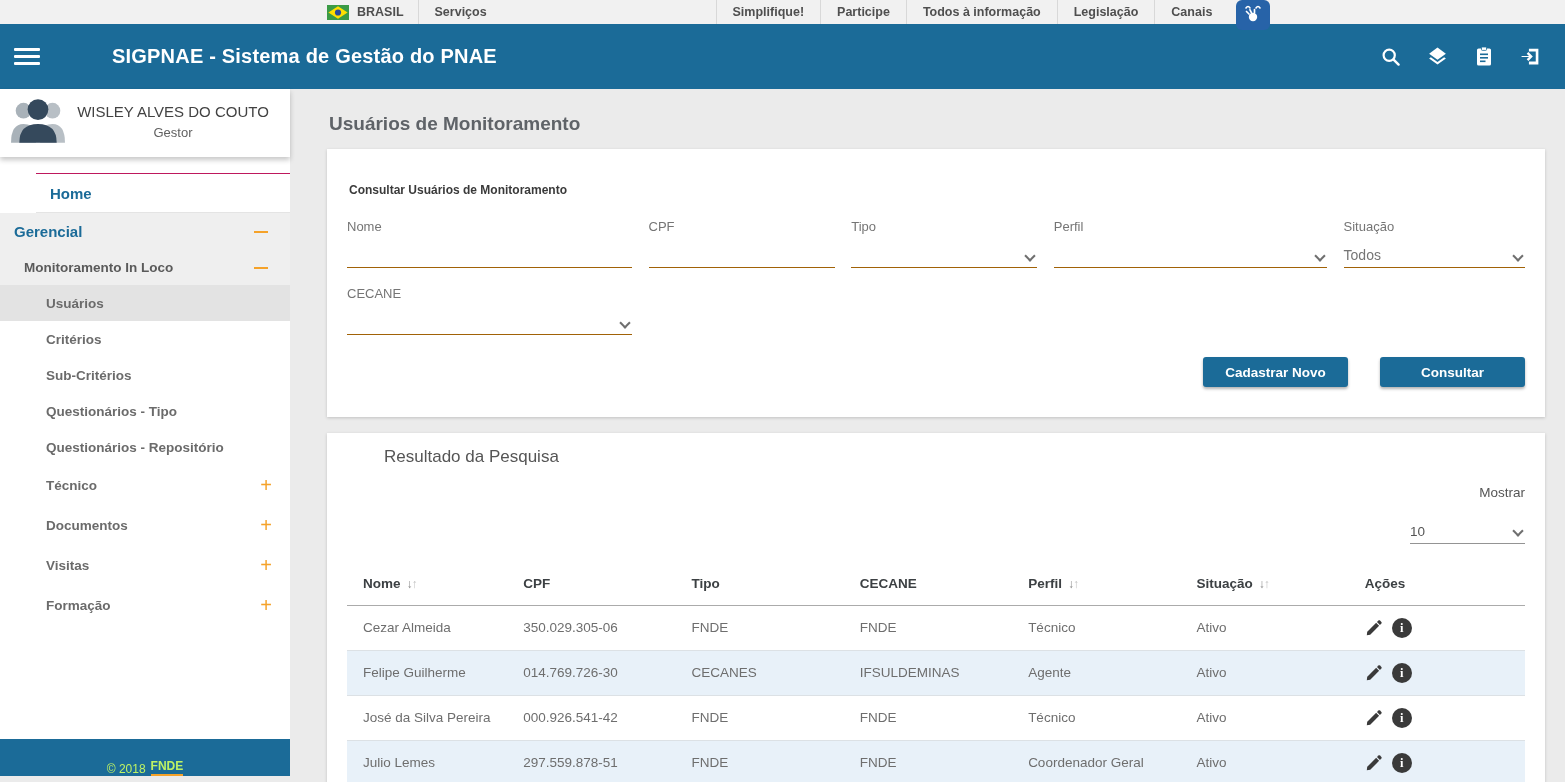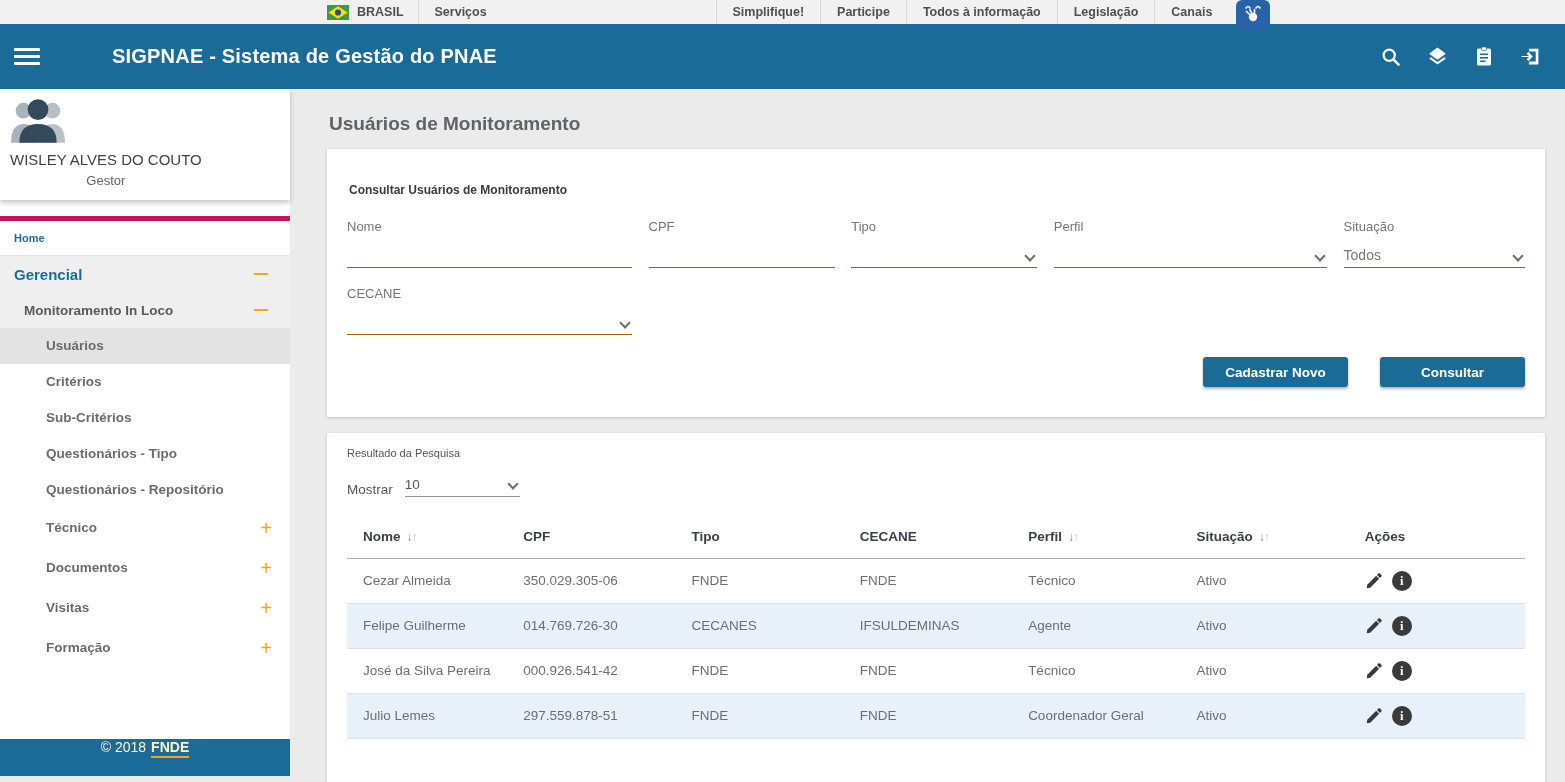--- a/index.html
+++ b/index.html
@@ -25,38 +25,38 @@
   .appbar-icons { margin-left:auto; display:flex; align-items:center; gap:26px; }
   .appbar-icons svg { display:block; cursor:pointer; }
 
   
   .content { display:flex; height:687px; }
   .sidebar { width:290px; background:#fff; position:relative; flex-shrink:0; }
   .main { flex:1; padding:0 20px 0 37px; }
 
   
   .user-card { background:#fff; padding:8px 10px 12px; box-shadow:0 3px 5px rgba(0,0,0,.22); position:relative; z-index:2;
-               display:flex; align-items:flex-start;flex-direction:column; }
+               display:flex; align-items:flex-start; }
   .user-text { flex:1; text-align:center; padding-top:6px; }
   .user-name { font-size:15px; color:#424242; line-height:1.25; }
   .user-role { font-size:13px; color:#616161; margin-top:3px; }
 
   .nav { margin-top:16px; font-weight:bold; }
   .nav-item { display:flex; align-items:center; cursor:pointer; }
-  .nav-home { height:40px; padding:0 14px; font-size:11px; color:var(--primary,#1B6B98);
-              border-top:5px solid #be185d; border-bottom:1px solid #E4E4E4; }
+  .nav-home { height:40px; padding:0 14px; font-size:15px; color:var(--primary,#1B6B98);
+              border-top:1px solid #be185d; border-bottom:1px solid #E4E4E4;margin-left:36px; }
   .nav-l1 { height:37px; padding:0 14px; font-size:15px; color:var(--primary,#1B6B98); background:#EFEFEF; }
   .nav-l2 { height:35px; padding:0 14px 0 24px; font-size:13.5px; color:#5A5A5A; background:#EFEFEF; }
   .nav-l3 { height:36px; padding:0 14px 0 46px; font-size:13.5px; color:#6B6B6B; background:#fff; }
   .nav-l3.selected { background:#E3E3E3; }
   .nav-l3.expandable { height:40px; }
   .minus-icon { margin-left:auto; margin-right:8px; width:14px; height:2px; background:var(--accent,#F5A229); }
   .plus-icon { margin-left:auto; margin-right:4px; color:var(--accent,#F5A229); font-size:20px; font-weight:400; line-height:1; }
   .side-footer { position:absolute; bottom:0; left:0; width:100%; height:37px; background:var(--primary,#1B6B98);
-                 color:#fef9c3; display:flex; align-items:flex-start; justify-content:center; font-size:14px; gap:5px; }
+                 color:#bef264; display:flex; align-items:flex-end; justify-content:center; font-size:12px; gap:5px; }
   .fnde-link { font-weight:bold; border-bottom:2px solid var(--accent,#F5A229); padding-bottom:1px; cursor:pointer; }
 
   
   .page-title { margin:24px 2px 14px; font-size:19px; font-weight:bold; color:#5F6368; }
   .card { background:#fff; box-shadow:0 1px 3px rgba(0,0,0,.18); }
   .card.search { padding:26px 20px 30px; }
   .search-title { font-size:12px; color:#3A3A3A; font-weight:700; margin:8px 0 22px 2px; }
   .form-grid { display:grid; grid-template-columns:24.2% 15.8% 15.8% 23.2% 15.4%; justify-content:space-between; }
   .form-grid.second { margin-top:18px; grid-template-columns:24.2%; justify-content:start; }
   .field label { display:block; font-size:13px; color:#757575; margin-bottom:13px; }
@@ -65,22 +65,22 @@
                  font-family:"Liberation Sans",sans-serif; background:transparent; }
   .selectable { cursor:pointer; }
   .chev { position:absolute; right:3px; bottom:7px; width:8px; height:8px;
           border-right:2px solid #6F6F6F; border-bottom:2px solid #6F6F6F; transform:rotate(45deg); }
   .btn-row { margin-top:22px; display:flex; justify-content:flex-end; gap:32px; }
   .btn { width:145px; height:30px; background:var(--primary,#1B6B98); color:#fff; border:none; border-radius:3px;
          font-size:13.5px; font-weight:bold; font-family:"Liberation Sans",sans-serif; cursor:pointer;
          box-shadow:0 2px 3px rgba(0,0,0,.3); }
 
   .card.results { margin-top:16px; padding:14px 20px 0; height:360px; overflow:hidden; }
-  .results-title { font-size:11px; color:#555; }
-  .mostrar { margin-top:18px; display:flex; align-items:flex-end; gap:12px; font-size:13.5px; color:#555; }
+  .results-title { font-size:17px; color:#555;margin-left:37px; }
+  .mostrar { margin-top:18px; display:flex; align-items:flex-end; gap:24px; font-size:13.5px; color:#555;flex-direction:column; }
   .mostrar .select { position:relative; width:115px; border-bottom:1px solid #949494; padding-bottom:4px; cursor:pointer; }
   .mostrar .chev { bottom:8px; }
 
   table { width:100%; margin-top:20px; border-collapse:collapse; table-layout:fixed; font-size:13.5px; }
   th { text-align:left; font-size:13.5px; color:#3C4043; padding:12px 8px 14px; border-bottom:1px solid #ABABAB; }
   th.sortable { cursor:pointer; }
   th:first-child, td:first-child { padding-left:16px; }
   td { padding:12px 8px; color:#6E6E6E; border-bottom:1px solid #DCE1E5; line-height:1.35; }
   tr.alt td { background:var(--row_alt,#E8F1F9); }
   .sort-icon { font-size:12px; font-weight:bold; margin-left:6px; letter-spacing:-1px; }

